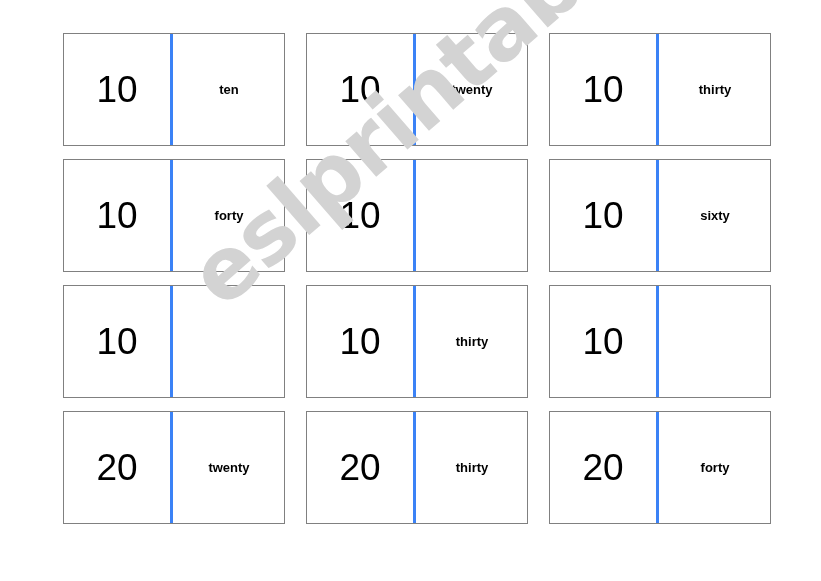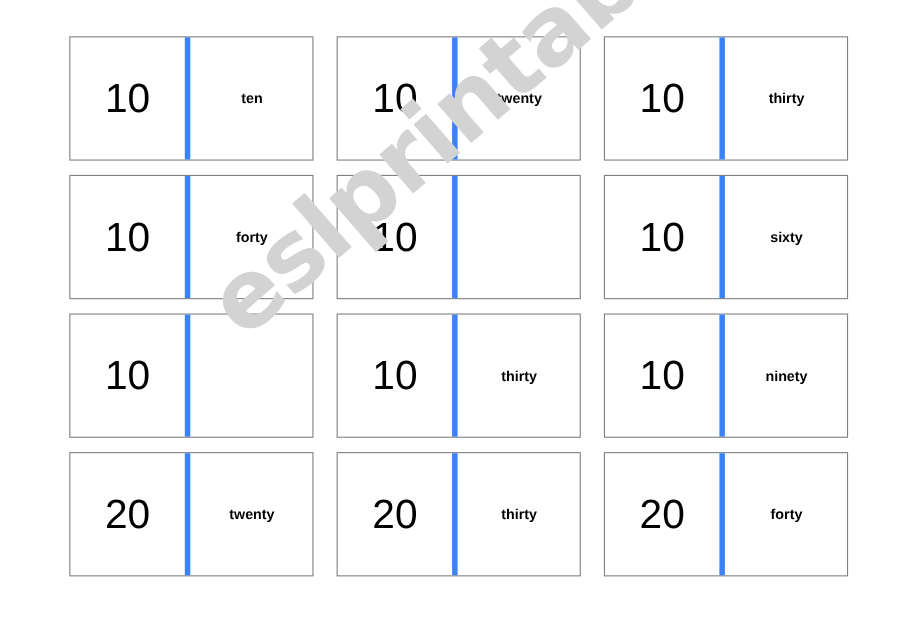--- a/index.html
+++ b/index.html
@@ -67,21 +67,21 @@
   }
 
   .card-half {
     display: flex;
     align-items: center;
     justify-content: center;
     box-sizing: border-box;
   }
 
   .card-half.number-half {
-    border-right: 5px solid #3b82f6;
+    border-right: 3px solid #3b82f6;
     font-size: 37px;
     font-weight: 400;
     color: #000000;
     line-height: 1;
     letter-spacing: 0px;
     text-align: right;
   }
 
   .card-half.word-half {
     font-size: 13px;
@@ -132,21 +132,20 @@
       <div class="card-half number-half">10</div>
     </div>
 
     <div class="domino-card">
       <div class="card-half number-half">10</div>
       <div class="card-half word-half">thirty</div>
     </div>
 
     <div class="domino-card">
       <div class="card-half number-half">10</div>
-      <div class="card-half word-half">ninety</div>
     </div>
 
     <div class="domino-card">
       <div class="card-half number-half">20</div>
       <div class="card-half word-half">twenty</div>
     </div>
 
     <div class="domino-card">
       <div class="card-half number-half">20</div>
       <div class="card-half word-half">thirty</div>

